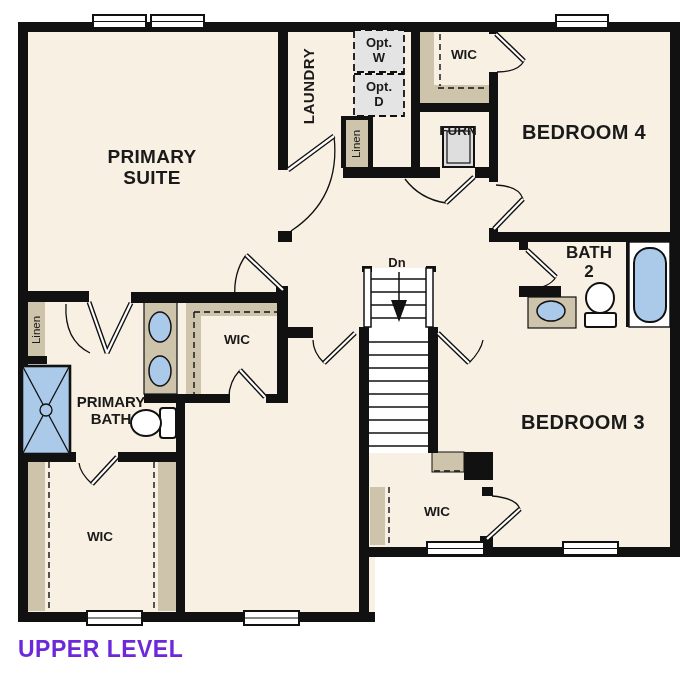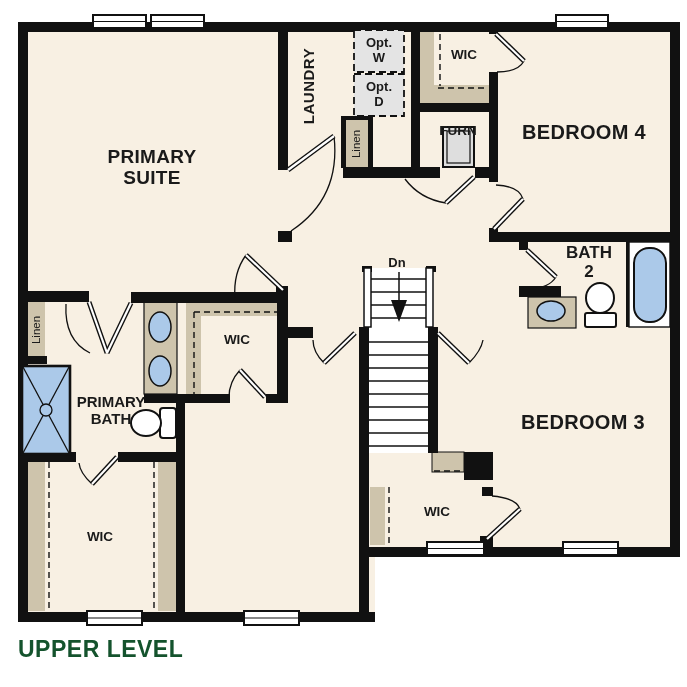--- a/index.html
+++ b/index.html
@@ -12,21 +12,21 @@
   .room{font-size:20px;font-weight:700;letter-spacing:.3px;}
   .room-sm{font-size:15px;font-weight:700;}
   .tag{font-size:13.5px;font-weight:bold;}
   .tiny{font-size:13px;font-weight:bold;}
   .vert{transform:translate(-50%,-50%) rotate(-90deg);transform-origin:center;}
   .laundry-lbl{font-size:15px;font-weight:700;letter-spacing:.5px;}
   .linen-lbl{font-size:11.5px;}
   .suite-lbl{font-size:19px;font-weight:700;letter-spacing:.3px;}
   .bath2-lbl{font-size:17px;font-weight:700;}
   .caption{position:absolute;left:18px;top:636px;font-size:23px;font-weight:700;
-           letter-spacing:.5px;color:#14532d;}
+           letter-spacing:.5px;color:#6d28d9;}
 </style>
 </head>
 <body>
 
 <div class="plan">
 
 <svg width="687" height="687" viewBox="0 0 687 687">
 
   <g fill="#f8f0e3">
     <rect x="18" y="22" width="662" height="535"></rect>

